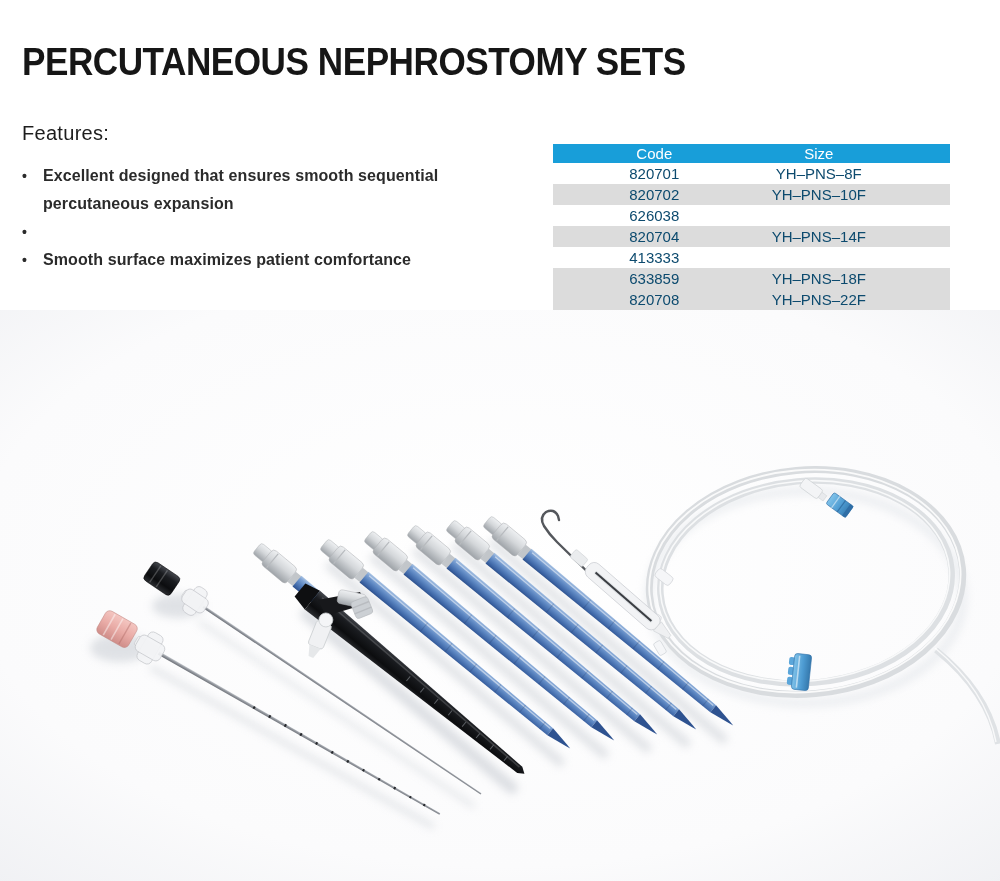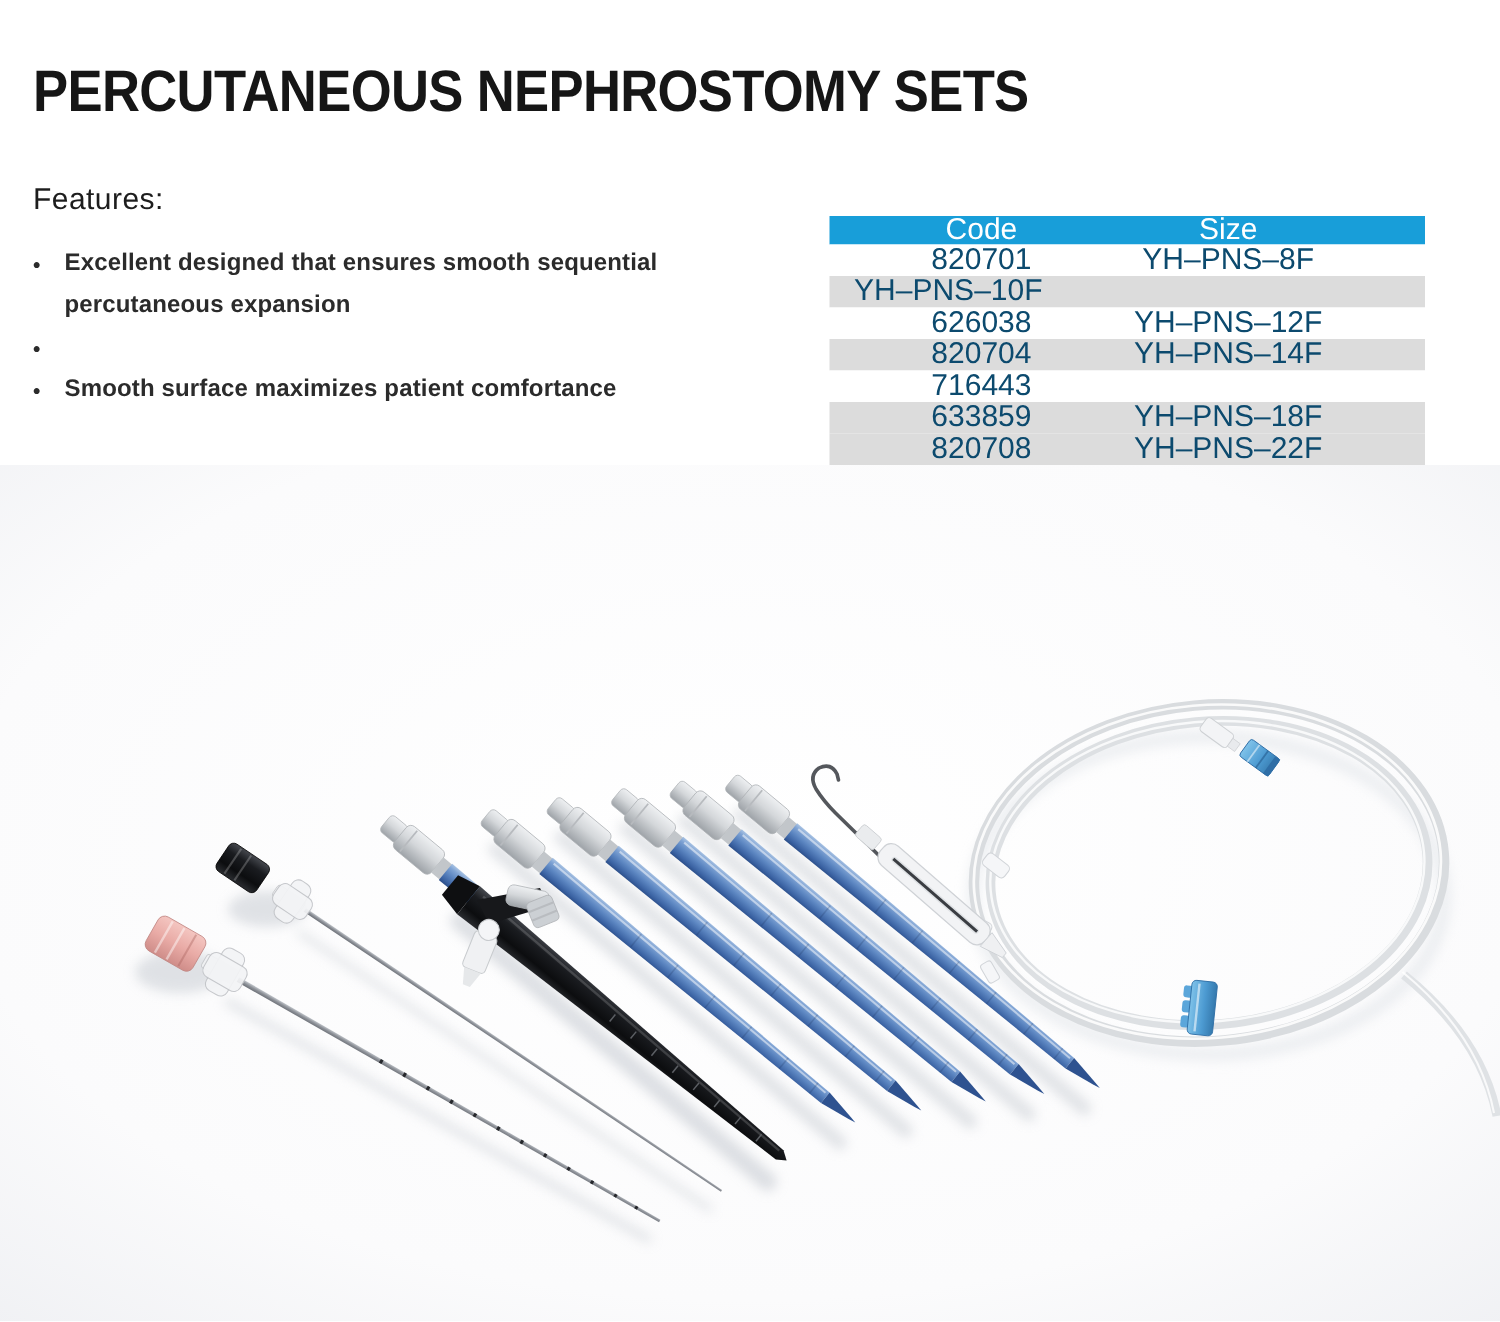--- a/index.html
+++ b/index.html
@@ -11,21 +11,21 @@
     position:absolute;left:22px;top:14px;
     font-size:39px;font-weight:bold;color:#161616;letter-spacing:-.5px;
     transform:scaleX(.9);transform-origin:left top;white-space:nowrap;
   }
   .features{position:absolute;left:22px;top:122px;width:478px;}
   .features h2{margin:0;font-size:20px;font-weight:normal;color:#1d1d1d;letter-spacing:.3px;}
   .features ul{list-style:none;margin:17px 0 0 0;padding:0;
     font-size:16px;font-weight:bold;color:#2b2b2b;line-height:28px;letter-spacing:.1px;}
   .features li{display:flex;}
   .features .dot{flex:0 0 21px;width:21px;font-size:14px;}
-  .spec-table{position:absolute;left:553px;top:144px;width:397px;font-size:20px;}
+  .spec-table{position:absolute;left:553px;top:144px;width:397px;font-size:15px;}
   .spec-head{display:flex;background:#189ed9;color:#ffffff;height:19px;line-height:19px;}
   .spec-row{display:flex;height:21px;line-height:21px;color:#0c4a6e;background:#ffffff;}
   .spec-row.alt{background:#dcdcdc;}
   .c1{width:47%;text-align:center;box-sizing:border-box;padding-left:16px;}
   .c2{width:53%;text-align:center;box-sizing:border-box;padding-right:52px;}
   .photo{position:absolute;left:0;top:310px;width:1000px;height:571px;}
 </style>
 </head>
 <body>
 
@@ -52,32 +52,32 @@
   <div class="spec-head">
     <span class="c1">Code</span>
     <span class="c2">Size</span>
   </div>
   <div id="spec-rows">
       <div class="spec-row">
         <span class="c1">820701</span>
         <span class="c2">YH–PNS–8F</span>
       </div>
       <div class="spec-row alt">
+        <span class="c1">820702</span>
         <span class="c2">YH–PNS–10F</span>
       </div>
       <div class="spec-row">
         <span class="c1">626038</span>
-        <span class="c2">YH–PNS–12F</span>
       </div>
       <div class="spec-row alt">
         <span class="c1">820704</span>
         <span class="c2">YH–PNS–14F</span>
       </div>
       <div class="spec-row">
-        <span class="c1">716443</span>
+        <span class="c1">413333</span>
       </div>
       <div class="spec-row alt">
         <span class="c1">633859</span>
         <span class="c2">YH–PNS–18F</span>
       </div>
       <div class="spec-row alt">
         <span class="c1">820708</span>
         <span class="c2">YH–PNS–22F</span>
       </div>
     </div>

